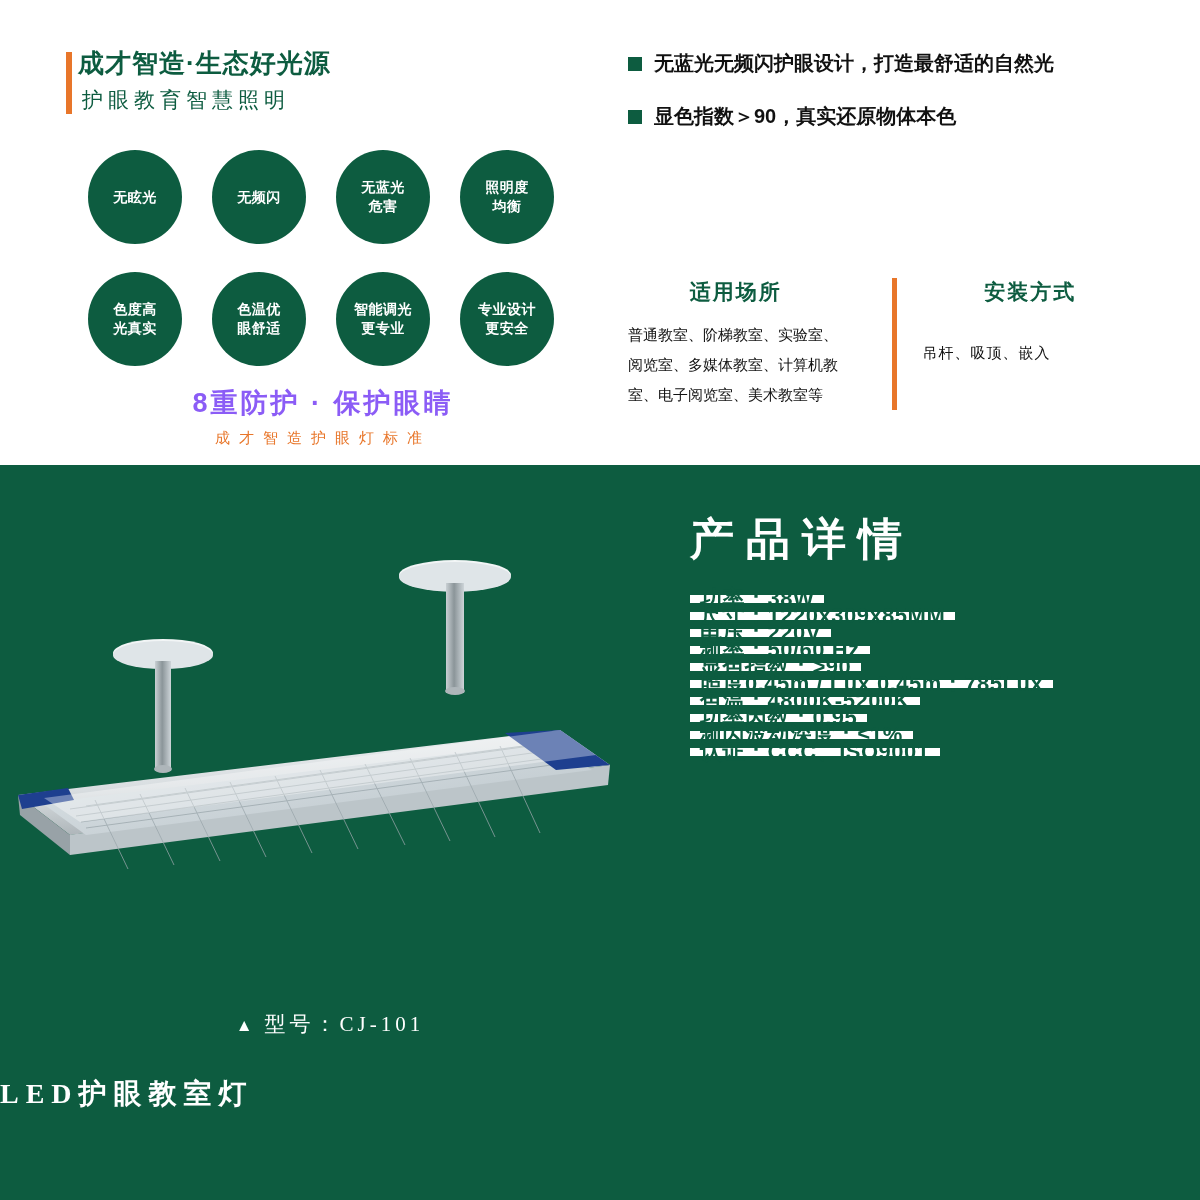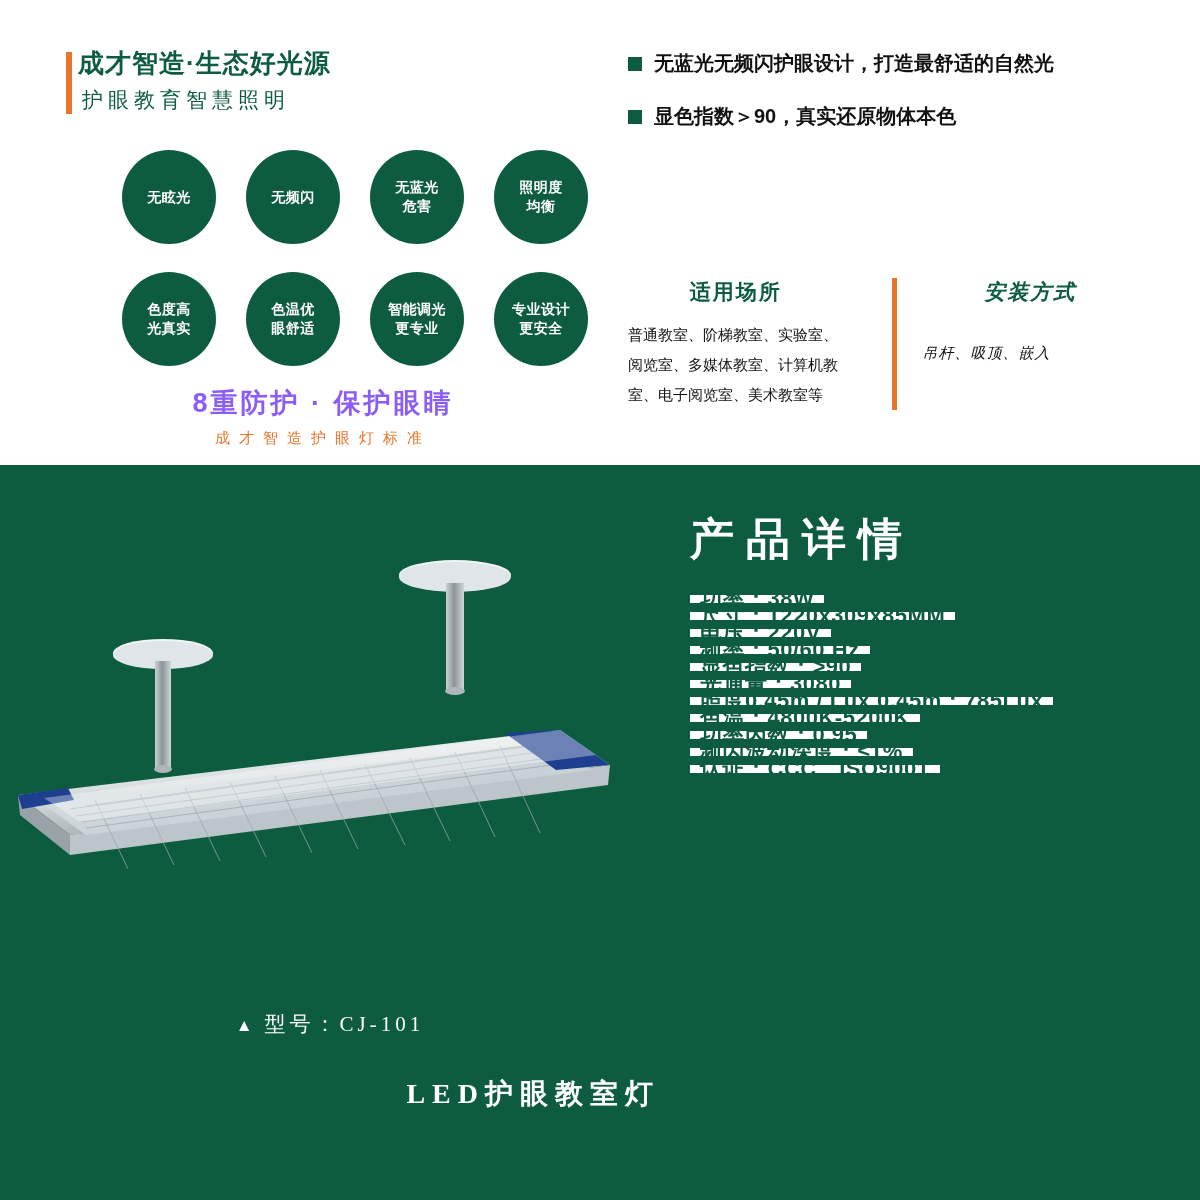--- a/index.html
+++ b/index.html
@@ -13,21 +13,21 @@
 
   
   .top{position:relative;width:1152px;height:465px;background:#ffffff;}
 
   .title-block{position:absolute;left:78px;top:46px;}
   .title-bar{position:absolute;left:-12px;top:6px;width:6px;height:62px;background:#e8762a;}
   .title-main{font-size:26px;font-weight:bold;color:#0d5c40;letter-spacing:1px;line-height:34px;margin:0;}
   .title-sub{font-size:21px;color:#0d5c40;letter-spacing:5px;line-height:32px;margin:4px 0 0 4px;}
 
   .circles{position:absolute;left:88px;top:150px;width:500px;}
-  .circle-row{display:flex;gap:30px;margin-bottom:28px;justify-content:flex-end;}
+  .circle-row{display:flex;gap:30px;margin-bottom:28px;}
   .circle{
     width:94px;height:94px;border-radius:50%;
     background:#0d5c40;color:#ffffff;
     display:flex;align-items:center;justify-content:center;
     text-align:center;font-size:14px;line-height:19px;font-weight:bold;
     letter-spacing:0.5px;
   }
   .circle span{display:block;padding:0 6px;}
 
   .slogan{position:absolute;left:88px;top:385px;width:470px;text-align:center;}
@@ -35,34 +35,34 @@
   .slogan-sub{font-size:15px;color:#e8762a;letter-spacing:9px;margin:8px 0 0 0;}
 
   
   .bullets{position:absolute;left:628px;top:48px;width:500px;}
   .bullet{display:flex;align-items:flex-start;margin-bottom:22px;}
   .bullet-mark{width:14px;height:14px;background:#0d5c40;margin:9px 12px 0 0;flex:0 0 auto;}
   .bullet-text{font-size:20px;line-height:31px;color:#111111;font-weight:bold;}
 
   .info-cols{position:absolute;left:628px;top:278px;width:510px;display:flex;}
   .info-col{width:230px;}
-  .info-col.second{margin-left:48px;padding-left:26px;border-left:5px solid #e8762a;font-style:italic;}
+  .info-col.second{margin-left:48px;padding-left:26px;border-left:5px solid #e8762a;}
   .info-head{font-size:21px;font-weight:bold;color:#0d5c40;text-align:center;letter-spacing:2px;margin:0 0 14px 0;}
   .info-body{font-size:15px;line-height:30px;color:#111111;}
   .info-col.second .info-body{padding-top:18px;letter-spacing:1px;}
 
   
   .bottom{position:absolute;left:0;top:465px;width:1200px;height:735px;background:#0d5c40;}
 
   .product-visual{position:absolute;left:0;top:0;width:660px;height:735px;}
 
   .model-line{position:absolute;left:0;top:545px;width:660px;text-align:center;color:#ffffff;
     font-size:21px;letter-spacing:4px;font-family:"Liberation Serif","DejaVu Serif",serif;}
   .model-line .tri{font-size:17px;margin-right:8px;}
-  .product-name{position:absolute;left:0;top:610px;width:660px;text-align:right;color:#ffffff;
+  .product-name{position:absolute;left:0;top:610px;width:660px;text-align:left;color:#ffffff;
     font-size:28px;font-weight:bold;letter-spacing:7px;font-family:"Liberation Serif","DejaVu Serif",serif;}
 
   .spec-panel{position:absolute;left:680px;top:0;width:520px;height:735px;}
   .spec-title{margin:45px 0 26px 0;color:#ffffff;font-size:44px;font-weight:bold;letter-spacing:12px;padding-left:10px;}
   .spec-list{padding-left:10px;}
   .spec-item{
     background:#ffffff;color:#0d5c40;
     font-size:22px;font-weight:bold;
     padding:4px 10px;margin-bottom:9px;
     display:inline-block;white-space:nowrap;
@@ -209,21 +209,20 @@
     </div>
 
     <div class="spec-panel">
       <div class="spec-title">产品详情</div>
       <div class="spec-list">
         <div class="spec-row"><span class="spec-item">功率：38W</span></div>
         <div class="spec-row"><span class="spec-item">尺寸：1220x309x85MM</span></div>
         <div class="spec-row"><span class="spec-item">电压：220V</span></div>
         <div class="spec-row"><span class="spec-item">频率：50/60 Hz</span></div>
         <div class="spec-row"><span class="spec-item">显色指数：&gt;90</span></div>
-        <div class="spec-row"><span class="spec-item">光通量：3080</span></div>
         <div class="spec-row"><span class="spec-item">照度0.45m / Lux 0.45m：785Lux</span></div>
         <div class="spec-row"><span class="spec-item">色温：4800K-5200K</span></div>
         <div class="spec-row"><span class="spec-item">功率因数：0.95</span></div>
         <div class="spec-row"><span class="spec-item">频闪波动深度：≤1%</span></div>
         <div class="spec-row"><span class="spec-item">认证：CCC、ISO9001</span></div>
       </div>
     </div>
 
   </div>
 </div>

